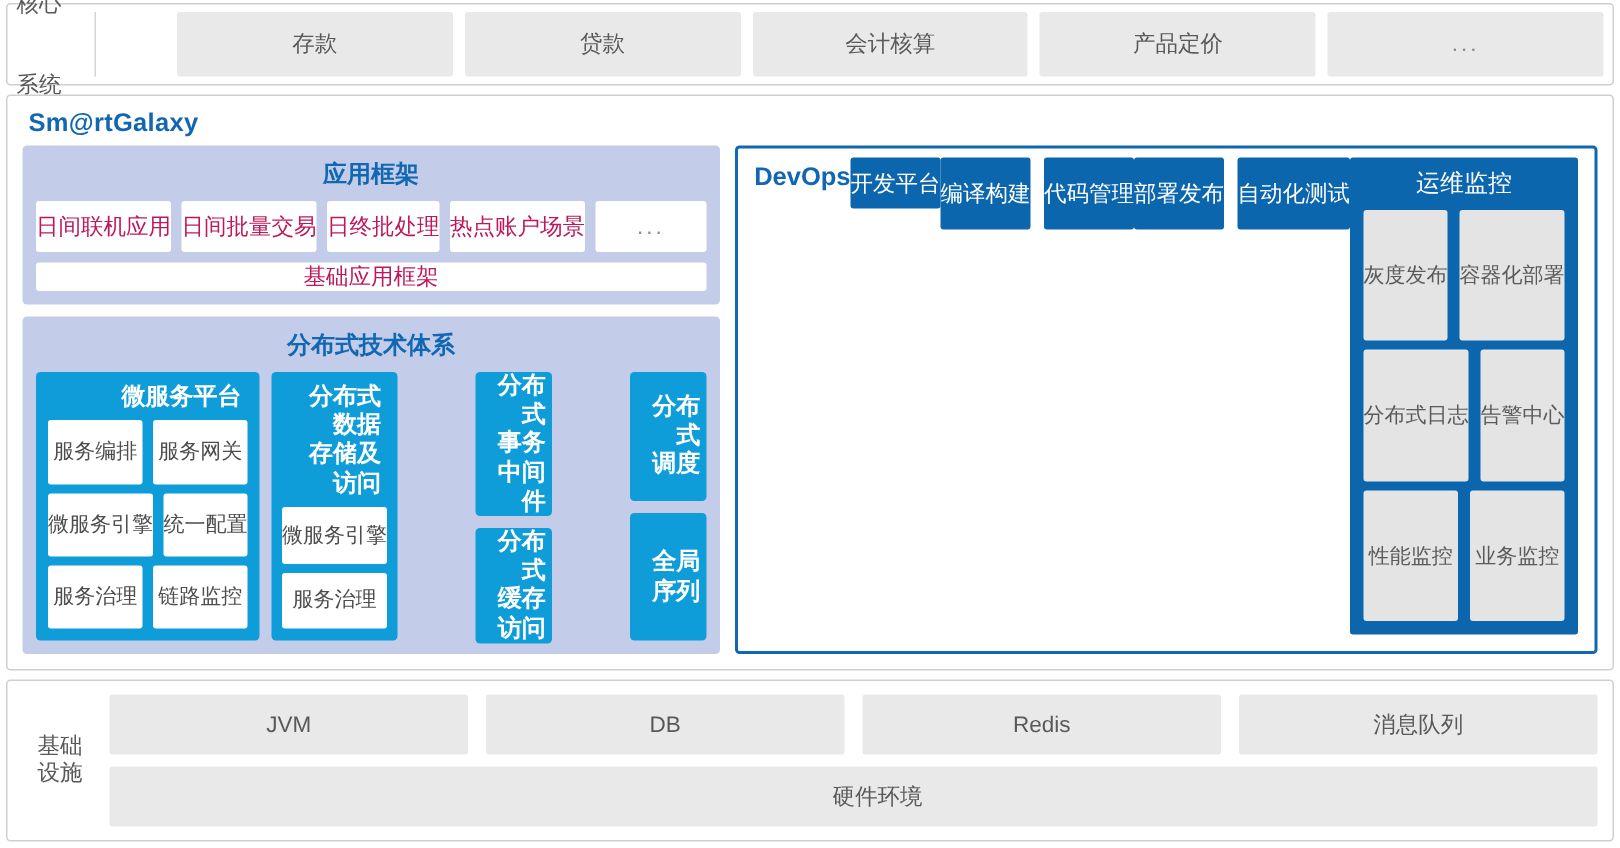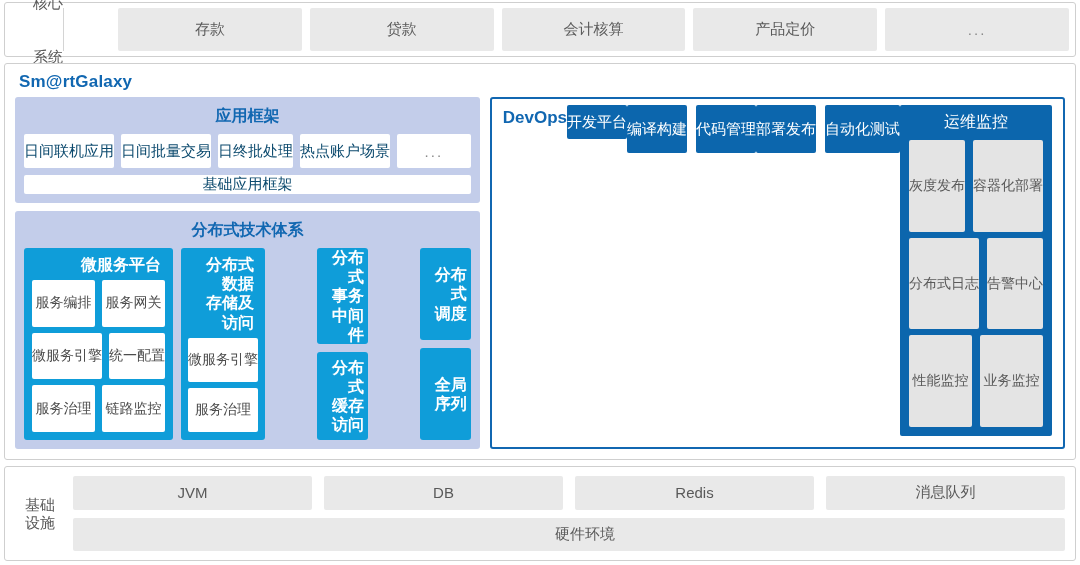--- a/index.html
+++ b/index.html
@@ -37,21 +37,21 @@
     margin: 2px 4px 0 4px;
     display: flex;
     align-items: stretch;
     padding: 5px 6px;
   }
   .core-label {
     width: 52px;
     flex: 0 0 52px;
     display: flex;
     flex-direction: column;
-    align-items: flex-end;
+    align-items: flex-start;
     justify-content: center;
     font-size: 15px;
     color: #585858;
     line-height: 1.15;
     border-right: 1px solid #d4d4d4;
     margin-right: 6px;
     gap: 36px;
   }
   .core-items {
     flex: 1 1 auto;
@@ -130,21 +130,21 @@
     margin-bottom: 7px;
   }
   .wbox {
     background: #ffffff;
     border-radius: 2px;
     height: 34px;
     display: flex;
     align-items: center;
     justify-content: center;
     font-size: 15px;
-    color: #0c4a6e;
+    color: #be185d;
     flex: 1 1 0;
     white-space: nowrap;
   }
   .wbox.wide { width: 100%; }
   .wbox.dots { letter-spacing: 2px; color: #8a8a8a; }
 
   
   .dtech {
     flex: 1 1 auto;
     min-height: 0;
@@ -261,21 +261,21 @@
     align-items: center;
     justify-content: center;
     font-size: 14px;
     color: #5a5a5a;
     white-space: nowrap;
     min-height: 26px;
   }
 
   
   .infra-row {
-    height: 95px;
+    height: 108px;
     margin: 6px 4px 4px 4px;
     display: flex;
     padding: 9px 10px;
     box-sizing: border-box;
   }
   .infra-label {
     width: 50px;
     flex: 0 0 50px;
     display: flex;
     flex-direction: column;

